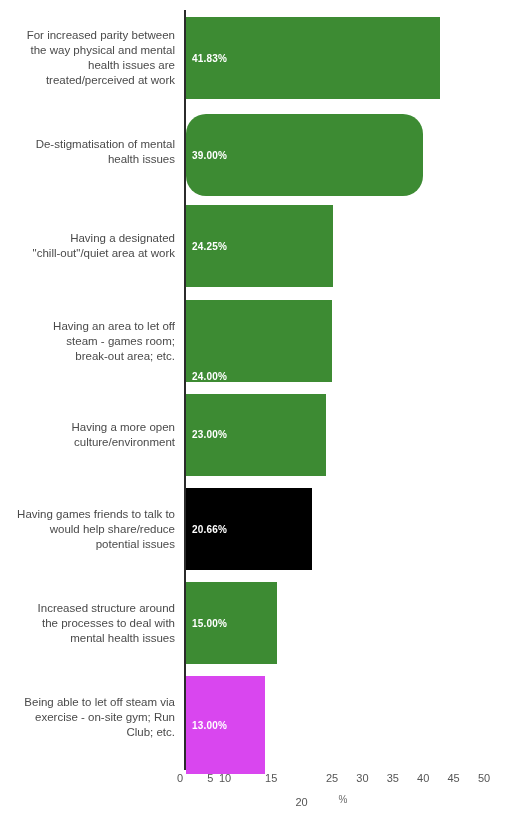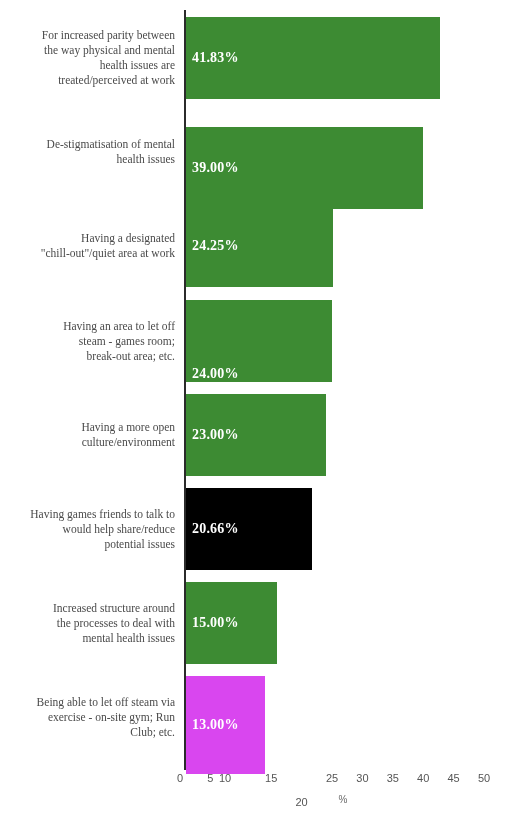--- a/index.html
+++ b/index.html
@@ -20,21 +20,20 @@
     background: #ffffff;
   }
 
   
   .plot-area {
     position: absolute;
     left: 0;
     top: 0;
     width: 518px;
     height: 770px;
-    font-family: Liberation Serif, serif;
   }
   .axis-line {
     position: absolute;
     left: 184px;
     top: 10px;
     width: 2px;
     height: 760px;
     background: #2b2b2b;
   }
 
@@ -58,21 +57,21 @@
   }
   .bar {
     position: absolute;
     left: 186px;
     background: #3d8b33;
     display: flex;
     align-items: center;
   }
   .bar-value {
     color: #ffffff;
-    font-size: 14px;
+    font-size: 10px;
     font-weight: bold;
     padding-left: 6px;
     letter-spacing: 0.2px;
     white-space: nowrap;
   }
 
   
   .x-axis {
     position: absolute;
     left: 0;
@@ -110,21 +109,21 @@
 the way physical and mental
 health issues are
 treated/perceived at work</div>
           <div class="bar" style="top: 0px; height: 82px; width: 254.326px; background: rgb(61, 139, 51);">
             <span class="bar-value" style="color: rgb(255, 255, 255);">41.83%</span>
           </div>
         </div>
         <div class="bar-row" style="top: 111.2px; height: 82px;">
           <div class="cat-label" style="top: 50%; transform: translateY(-50%);">De-stigmatisation of mental
 health issues</div>
-          <div class="bar" style="top: 16px; height: 82px; width: 237.12px; background: rgb(61, 139, 51);">
+          <div class="bar" style="top: 3px; height: 82px; width: 237.12px; background: rgb(61, 139, 51); border-radius: 20px;">
             <span class="bar-value" style="color: rgb(255, 255, 255);">39.00%</span>
           </div>
         </div>
         <div class="bar-row" style="top: 205.4px; height: 82px;">
           <div class="cat-label" style="top: 50%; transform: translateY(-50%);">Having a designated
 "chill-out"/quiet area at work</div>
           <div class="bar" style="top: 0px; height: 82px; width: 147.44px; background: rgb(61, 139, 51);">
             <span class="bar-value" style="color: rgb(255, 255, 255);">24.25%</span>
           </div>
         </div>

